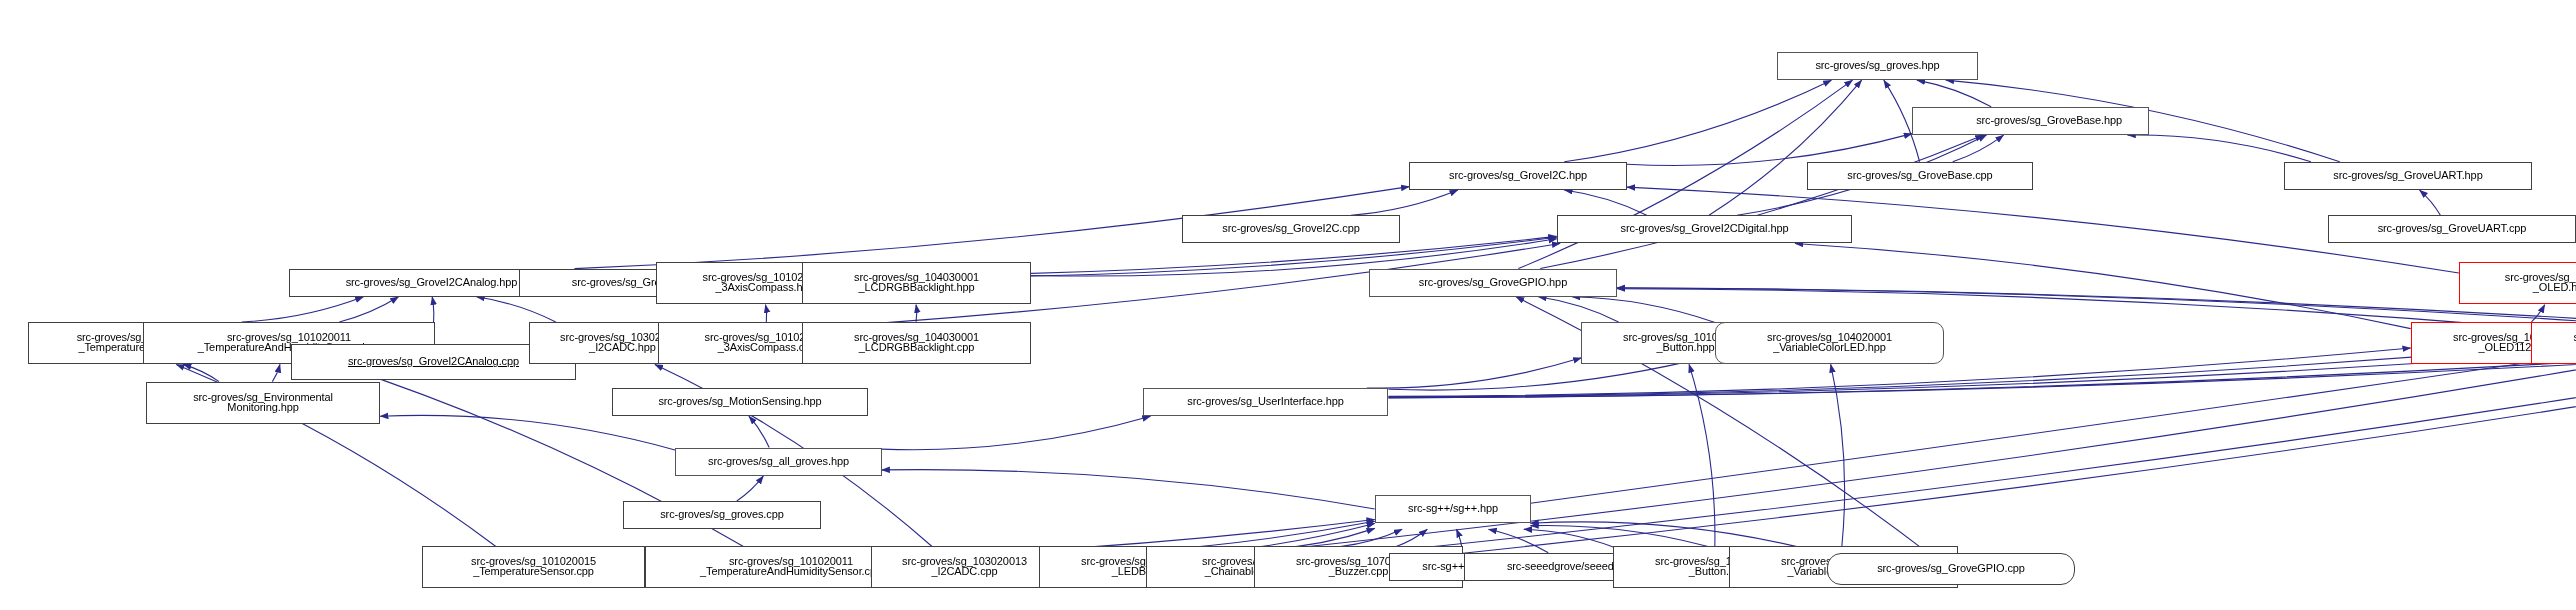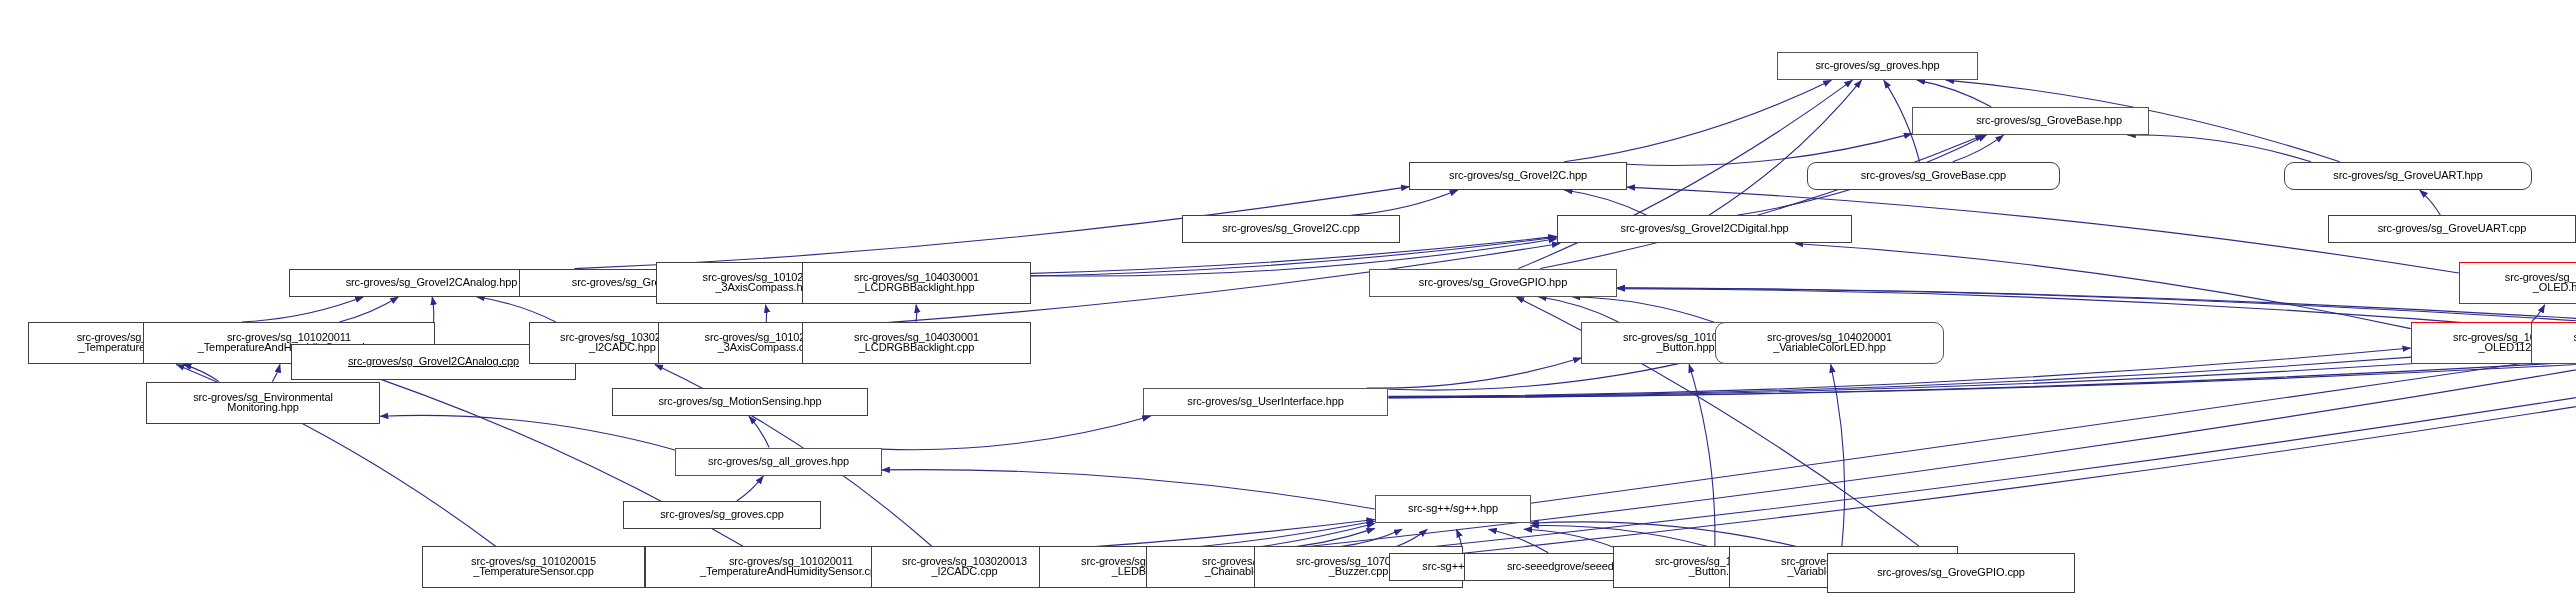--- a/index.html
+++ b/index.html
@@ -133,22 +133,22 @@
         <path d="M2027.2,793.4 Q2051.7,784.5 2072.2,768.4" fill="none" stroke="#2a2a8c" stroke-width="1.6" marker-end="url(#arrow)"></path>
         <path d="M2342.0,794.1 Q2279.3,770.8 2212.4,768.4" fill="none" stroke="#2a2a8c" stroke-width="1.6" marker-end="url(#arrow)"></path>
         <path d="M2510.0,801.9 Q2369.1,759.4 2222.0,763.1" fill="none" stroke="#2a2a8c" stroke-width="1.6" marker-end="url(#arrow)"></path>
         <path d="M2652.0,804.3 Q2440.5,748.2 2222.0,759.6" fill="none" stroke="#2a2a8c" stroke-width="1.6" marker-end="url(#arrow)"></path>
       </g>
   </svg>
   <div id="node-layer">
       <div class="node thick" style="left: 1777px; top: 52px; width: 201px; height: 28px;">src-groves/sg_groves.hpp</div>
       <div class="node thick" style="left: 1912px; top: 107px; width: 237px; height: 28px; padding-left: 40px;">src-groves/sg_GroveBase.hpp</div>
       <div class="node" style="left: 1409px; top: 162px; width: 218px; height: 28px;">src-groves/sg_GroveI2C.hpp</div>
-      <div class="node" style="left: 1807px; top: 162px; width: 253px; height: 28px; border-radius: 9px;">src-groves/sg_GroveBase.cpp</div>
-      <div class="node" style="left: 2284px; top: 162px; width: 248px; height: 28px; border-radius: 10px;">src-groves/sg_GroveUART.hpp</div>
+      <div class="node" style="left: 1807px; top: 162px; width: 226px; height: 28px;">src-groves/sg_GroveBase.cpp</div>
+      <div class="node" style="left: 2284px; top: 162px; width: 248px; height: 28px;">src-groves/sg_GroveUART.hpp</div>
       <div class="node" style="left: 1182px; top: 215px; width: 218px; height: 28px;">src-groves/sg_GroveI2C.cpp</div>
       <div class="node" style="left: 1557px; top: 215px; width: 295px; height: 28px;">src-groves/sg_GroveI2CDigital.hpp</div>
       <div class="node" style="left: 2328px; top: 215px; width: 248px; height: 28px;">src-groves/sg_GroveUART.cpp</div>
       <div class="node" style="left: 289px; top: 269px; width: 285px; height: 28px;">src-groves/sg_GroveI2CAnalog.hpp</div>
       <div class="node" style="left: 519px; top: 269px; width: 273px; height: 28px;">src-groves/sg_GroveI2CDigital.cpp</div>
       <div class="node" style="left: 656px; top: 262px; width: 218px; height: 42px;">src-groves/sg_101020034
 _3AxisCompass.hpp</div>
       <div class="node" style="left: 802px; top: 262px; width: 229px; height: 42px;">src-groves/sg_104030001
 _LCDRGBBacklight.hpp</div>
       <div class="node hot" style="left: 2459px; top: 262px; width: 204px; height: 42px;">src-groves/sg_common
@@ -191,16 +191,16 @@
       <div class="node" style="left: 1146px; top: 546px; width: 237px; height: 42px;">src-groves/sg_104030006
 _ChainableRGBLED.cpp</div>
       <div class="node" style="left: 1254px; top: 546px; width: 209px; height: 42px;">src-groves/sg_107020000
 _Buzzer.cpp</div>
       <div class="node" style="left: 1389px; top: 553px; width: 156px; height: 28px;">src-sg++/sg++.cpp</div>
       <div class="node" style="left: 1464px; top: 553px; width: 240px; height: 28px;">src-seeedgrove/seeedgrove.cpp</div>
       <div class="node" style="left: 1613px; top: 546px; width: 209px; height: 42px;">src-groves/sg_101020003
 _Button.cpp</div>
       <div class="node" style="left: 1729px; top: 546px; width: 229px; height: 42px;">src-groves/sg_104020001
 _VariableColorLED.cpp</div>
-      <div class="node" style="left: 1827px; top: 553px; width: 248px; height: 40px;">src-groves/sg_GroveGPIO.cpp</div>
+      <div class="node" style="left: 1827px; top: 553px; width: 248px; height: 32px; border-radius: 14px;">src-groves/sg_GroveGPIO.cpp</div>
     </div>
 </div>
 
 
 </body></html>

